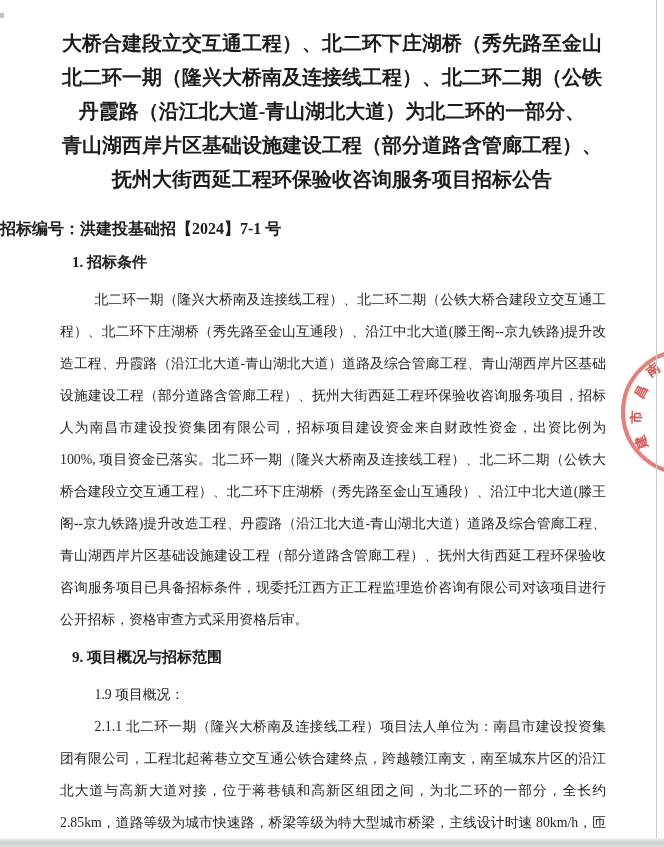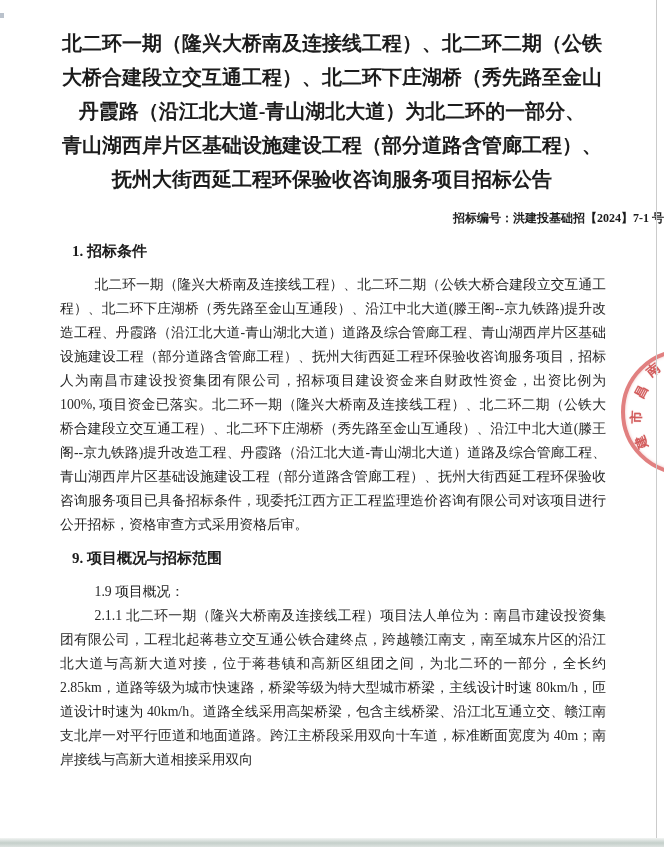--- a/index.html
+++ b/index.html
@@ -11,28 +11,28 @@
   }
   
   .edge-line { position:absolute; top:0; bottom:9px; right:7px; width:1px; background:#cbcbcb; }
   .bottom-strip { position:absolute; left:0; right:0; bottom:0; height:9px;
     background:linear-gradient(180deg,#f2f4f3 0%,#c4cfca 55%,#dde3e0 100%); }
   .corner-mark { position:absolute; left:0; top:13px; width:4px; height:5px; background:#a9b3bf; opacity:.8; }
 
   
   .title-block { padding-top:26px; text-align:center; }
   .title-line { font-size:20px; font-weight:600; line-height:34px; color:#1c1c1c; white-space:nowrap; }
-  .tender-no { text-align:right; font-size:12px; font-weight:600; line-height:28px; margin-top:8px; color:#1c1c1c; }
+  .tender-no { text-align:left; font-size:16px; font-weight:600; line-height:28px; margin-top:19px; color:#1c1c1c; }
 
   
   .content { padding:0 58px 0 60px; }
   h2 { font-size:15px; font-weight:bold; margin:12px; color:#1c1c1c; }
   .h-1 { margin-top:9px;  line-height:20px; }
   .h-2 { margin-top:11px; line-height:20px; }
-  p.body { font-size:13.8px; line-height:24px; margin:0; text-align:justify; text-indent:2.5em; color:#262626; }
+  p.body { font-size:13.8px; line-height:32px; margin:0; text-align:justify; text-indent:2.5em; color:#262626; }
   .p-first { margin-top:8px; }
   .p-sub   { margin-top:5px; }
 
   
   .seal {
     position:absolute; left:621px; top:349px; width:118px; height:118px;
     border:4px solid rgba(216,92,92,.78); border-radius:50%;
     box-shadow:inset 0 0 3px rgba(216,92,92,.35);
   }
   .seal-char { position:absolute; color:rgba(205,75,75,.85); font-size:13px; font-weight:bold;
@@ -43,22 +43,22 @@
   .sc3 { left:10px; top:80px; transform:rotate(-112deg); }
 </style>
 </head>
 <body>
 
 <div class="page">
 
   <div class="corner-mark"></div>
 
   <div class="title-block">
+    <div class="title-line">大桥合建段立交互通工程）、北二环下庄湖桥（秀先路至金山</div>
     <div class="title-line">北二环一期（隆兴大桥南及连接线工程）、北二环二期（公铁</div>
-    <div class="title-line">大桥合建段立交互通工程）、北二环下庄湖桥（秀先路至金山</div>
     <div class="title-line">丹霞路（沿江北大道-青山湖北大道）为北二环的一部分、</div>
     <div class="title-line">青山湖西岸片区基础设施建设工程（部分道路含管廊工程）、</div>
     <div class="title-line">抚州大街西延工程环保验收咨询服务项目招标公告</div>
   </div>
 
   <div class="tender-no">招标编号：洪建投基础招【2024】7-1 号</div>
 
   <div class="content">
     <h2 class="h-1">1. 招标条件</h2>
     <p class="body p-first">北二环一期（隆兴大桥南及连接线工程）、北二环二期（公铁大桥合建段立交互通工程）、北二环下庄湖桥（秀先路至金山互通段）、沿江中北大道(滕王阁--京九铁路)提升改造工程、丹霞路（沿江北大道-青山湖北大道）道路及综合管廊工程、青山湖西岸片区基础设施建设工程（部分道路含管廊工程）、抚州大街西延工程环保验收咨询服务项目，招标人为南昌市建设投资集团有限公司，招标项目建设资金来自财政性资金，出资比例为 100%, 项目资金已落实。北二环一期（隆兴大桥南及连接线工程）、北二环二期（公铁大桥合建段立交互通工程）、北二环下庄湖桥（秀先路至金山互通段）、沿江中北大道(滕王阁--京九铁路)提升改造工程、丹霞路（沿江北大道-青山湖北大道）道路及综合管廊工程、青山湖西岸片区基础设施建设工程（部分道路含管廊工程）、抚州大街西延工程环保验收咨询服务项目已具备招标条件，现委托江西方正工程监理造价咨询有限公司对该项目进行公开招标，资格审查方式采用资格后审。</p>

